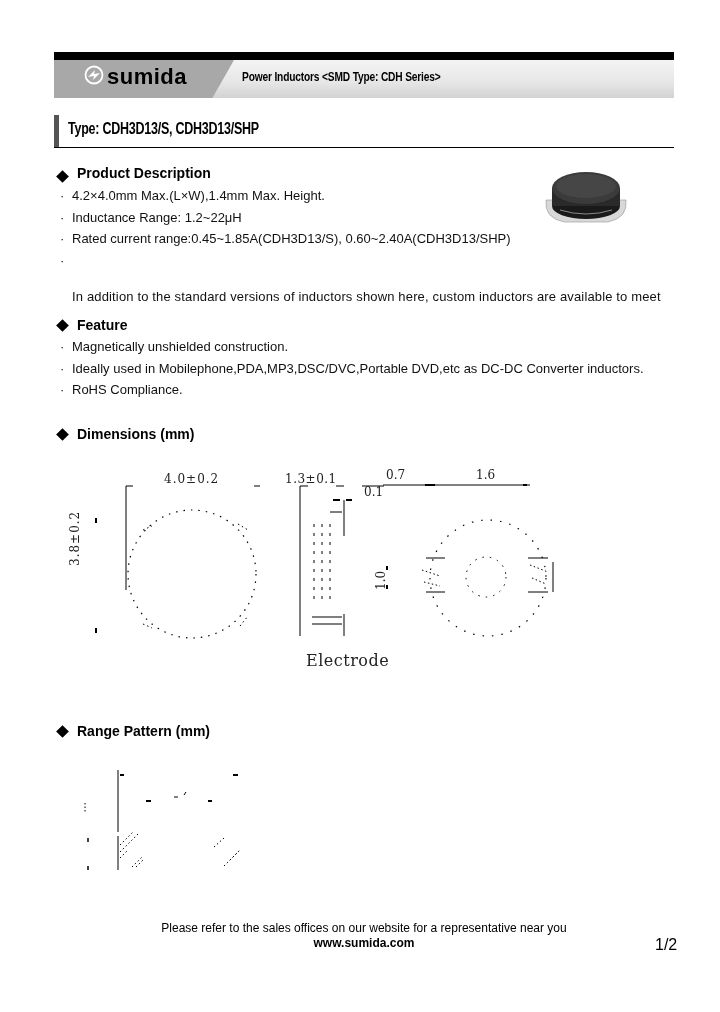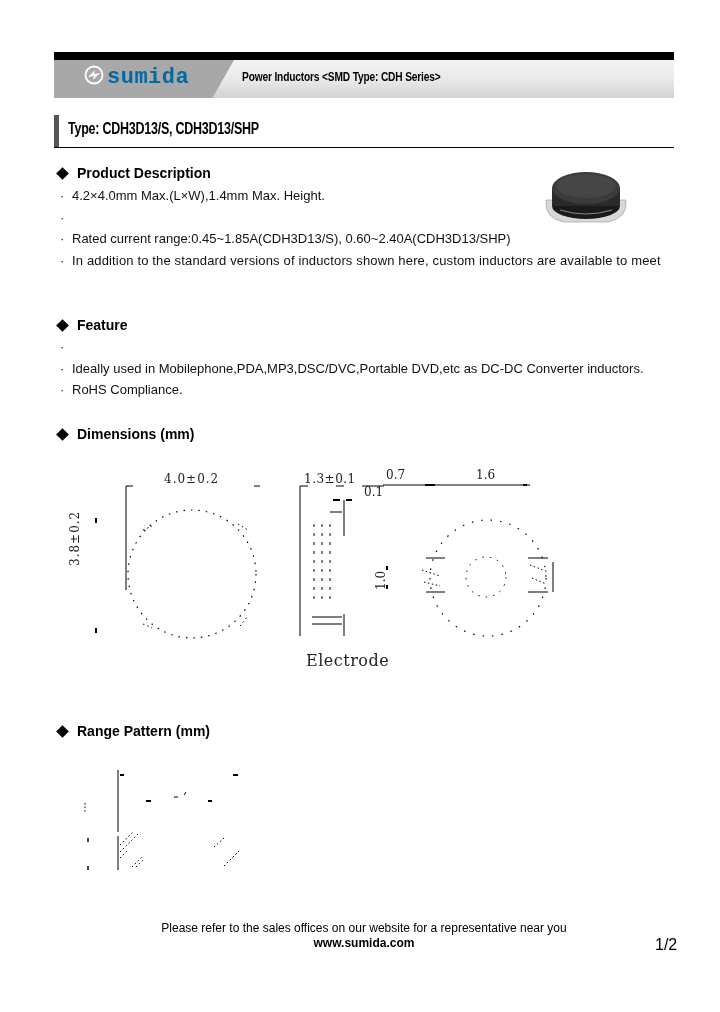--- a/index.html
+++ b/index.html
@@ -7,22 +7,22 @@
          font-family:"Liberation Sans", sans-serif; color:#000; }
   .abs { position:absolute; }
 
   
   .topbar { left:54px; top:52px; width:620px; height:8px; background:#000; }
   .hdr { left:54px; top:60px; width:620px; height:38px;
          background:linear-gradient(to bottom,#f4f4f4 0%,#e6e6e6 60%,#d2d2d2 100%); }
   .logo-box2 { left:54px; top:60px; width:180px; height:38px; background:#a8a8a8;
               clip-path:polygon(0 0,100% 0,88% 100%,0 100%); }
   .logo { left:84px; top:64px; height:26px; display:flex; align-items:center; gap:3px; color:#fff; }
-  .logo-text { font-family:Liberation Mono, monospace; font-weight:bold; font-size:22px;
-               letter-spacing:0.5px; color:#0369a1; }
+  .logo-text { font-family:Liberation Sans, sans-serif; font-weight:bold; font-size:22px;
+               letter-spacing:0.5px; color:#000000; }
   .hdr-title { left:242px; top:70px; font-family:"Liberation Sans Narrow","Liberation Sans", sans-serif;
                font-weight:bold; font-size:12px; transform:scaleX(0.85); transform-origin:left;
                letter-spacing:-0.2px; }
 
   
   .type-mark { left:54px; top:115px; width:5px; height:32px; background:#555; }
   .type-title { left:68px; top:120px; font-weight:bold; font-size:16px;
                 transform:scaleX(0.78); transform-origin:left; letter-spacing:-0.3px; }
   .type-rule { left:54px; top:147px; width:620px; height:1px; background:#000; }
 
@@ -55,39 +55,40 @@
     </svg>
   </span>
   <span class="logo-text">sumida</span>
 </div>
 <div class="abs hdr-title">Power Inductors &lt;SMD Type: CDH Series&gt;</div>
 
 <div class="abs type-mark"></div>
 <div class="abs type-title">Type: CDH3D13/S, CDH3D13/SHP</div>
 <div class="abs type-rule"></div>
 
-<div class="abs section-h" style="left:56px; top:165px;">
+<div class="abs section-h" style="left:56px; top:165px;align-items:flex-end;">
   <span class="diamond"></span>
   <span>Product Description</span>
 </div>
 <div class="abs bullets" style="left:60px; top:185px; width:616px;">
   <div class="li">
       <span class="dot">·</span>
       <span>4.2×4.0mm Max.(L×W),1.4mm Max. Height.</span>
     </div>
   <div class="li">
       <span class="dot">·</span>
+      <span>Inductance Range: 1.2~22μH</span>
     </div>
   <div class="li">
       <span class="dot">·</span>
       <span>Rated current range:0.45~1.85A(CDH3D13/S), 0.60~2.40A(CDH3D13/SHP)</span>
     </div>
   <div class="li">
       <span class="dot">·</span>
-      <span style="letter-spacing:0.15px;">In addition to the standard versions of inductors shown here, custom inductors are available to meet</span>
+      <span style="letter-spacing:0.15px;margin-top:36px;">In addition to the standard versions of inductors shown here, custom inductors are available to meet</span>
     </div>
 </div>
 
 <div class="abs prod">
   <svg width="92" height="60" viewBox="0 0 92 60">
     <path d="M6 34 Q4 52 24 56 L68 56 Q88 52 86 34 Z" fill="#d8d8d8" stroke="#999" stroke-width="0.6"></path>
     <ellipse cx="46" cy="40" rx="34" ry="13" fill="#1a1a1a"></ellipse>
     <rect x="12" y="22" width="68" height="18" fill="#2a2a2a"></rect>
     <ellipse cx="46" cy="22" rx="34" ry="16" fill="#3b3b3b"></ellipse>
     <ellipse cx="46" cy="20" rx="30" ry="12" fill="#464646"></ellipse>
@@ -95,20 +96,21 @@
   </svg>
 </div>
 
 <div class="abs section-h" style="left:56px; top:317px;">
   <span class="diamond"></span>
   <span>Feature</span>
 </div>
 <div class="abs bullets" style="left:60px; top:336px; width:616px;">
   <div class="li">
       <span class="dot">·</span>
+      <span>Magnetically unshielded construction.</span>
     </div>
   <div class="li">
       <span class="dot">·</span>
       <span>Ideally used in Mobilephone,PDA,MP3,DSC/DVC,Portable DVD,etc as DC-DC Converter inductors.</span>
     </div>
   <div class="li">
       <span class="dot">·</span>
       <span>RoHS Compliance.</span>
     </div>
 </div>
@@ -160,21 +162,21 @@
       <line x1="528" y1="558" x2="548" y2="558"></line>
       <line x1="528" y1="592" x2="548" y2="592"></line>
       <line x1="553" y1="562" x2="553" y2="592"></line>
       <path d="M422 570 L440 576 M424 582 L440 586 M530 565 L548 572 M532 578 L546 584" stroke-dasharray="1.5 2.5"></path>
       <line x1="387" y1="566" x2="387" y2="570" stroke-width="2"></line>
       <line x1="387" y1="585" x2="387" y2="589" stroke-width="2"></line>
     </g>
   </svg>
   <div class="abs dimtxt" style="left:164px; top:472px; letter-spacing:1px;">4.0±0.2</div>
   <div class="abs dimtxt" style="left:68px; top:566px; transform:rotate(-90deg); transform-origin:left top; letter-spacing:1px;">3.8±0.2</div>
-  <div class="abs dimtxt" style="left:304px; top:472px; letter-spacing:0.5px;">1.3±0.1</div>
+  <div class="abs dimtxt" style="left:285px; top:472px; letter-spacing:0.5px;">1.3±0.1</div>
   <div class="abs dimtxt" style="left:364px; top:485px;">0.1</div>
   <div class="abs dimtxt" style="left:386px; top:468px;">0.7</div>
   <div class="abs dimtxt" style="left:476px; top:468px;">1.6</div>
   <div class="abs dimtxt" style="left:374px; top:590px; transform:rotate(-90deg); transform-origin:left top;">1.0</div>
   <div class="abs dimtxt" style="left:306px; top:651px; font-size:16px; letter-spacing:0.5px;">Electrode</div>
 </div>
 
 <div class="abs section-h" style="left:56px; top:723px;">
   <span class="diamond"></span>
   <span>Range Pattern (mm)</span>

